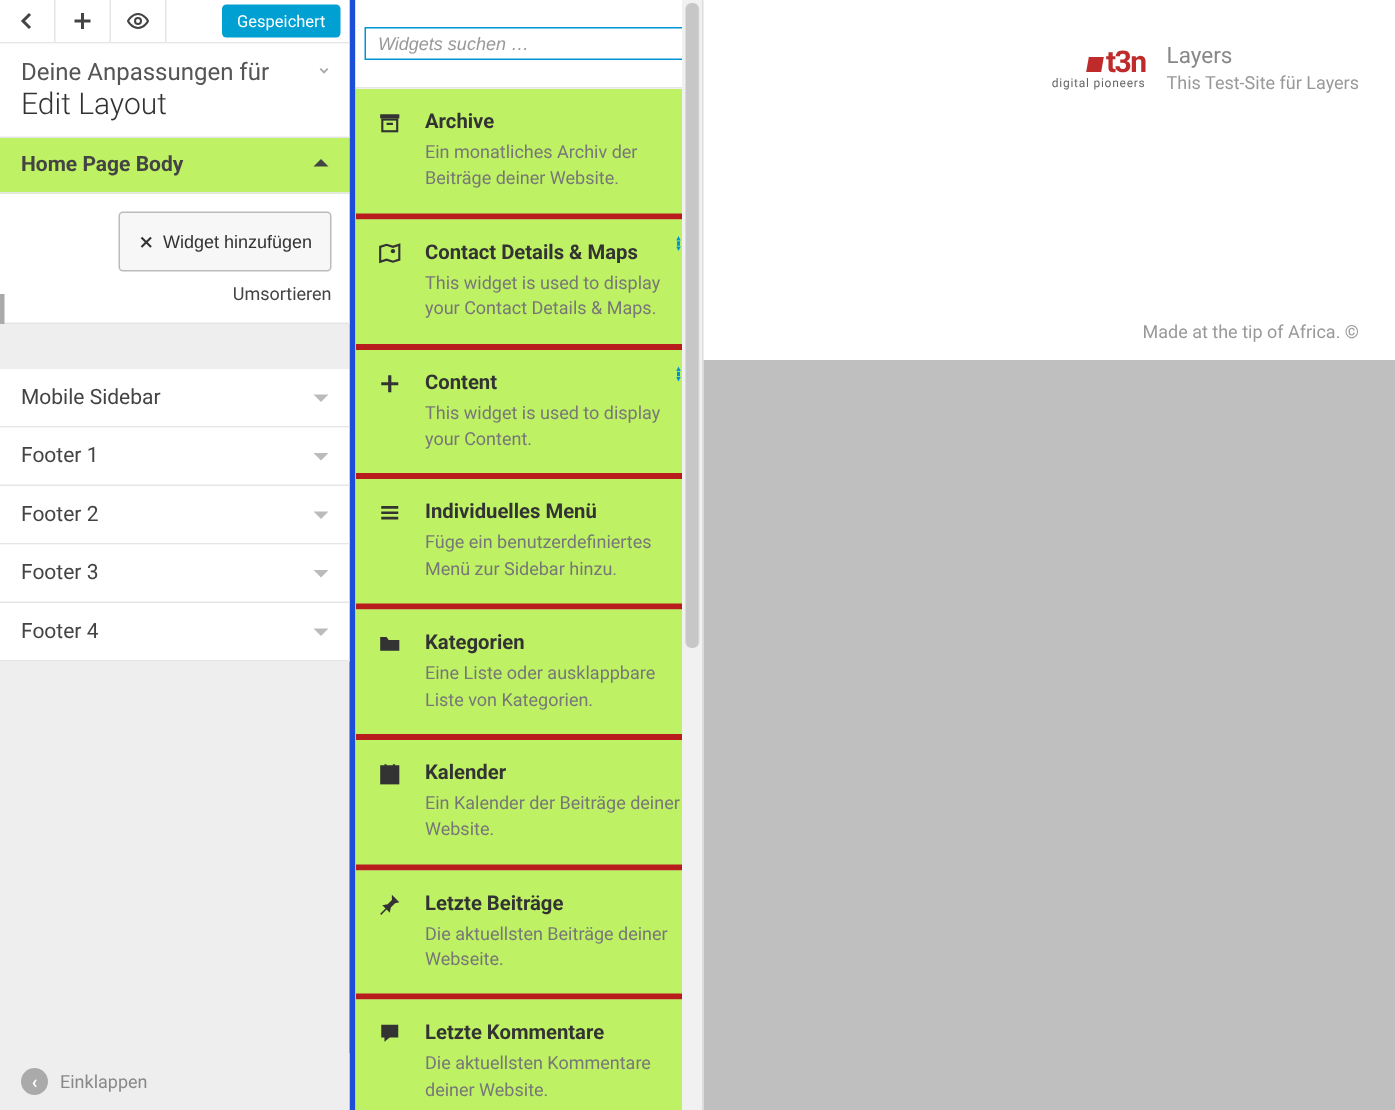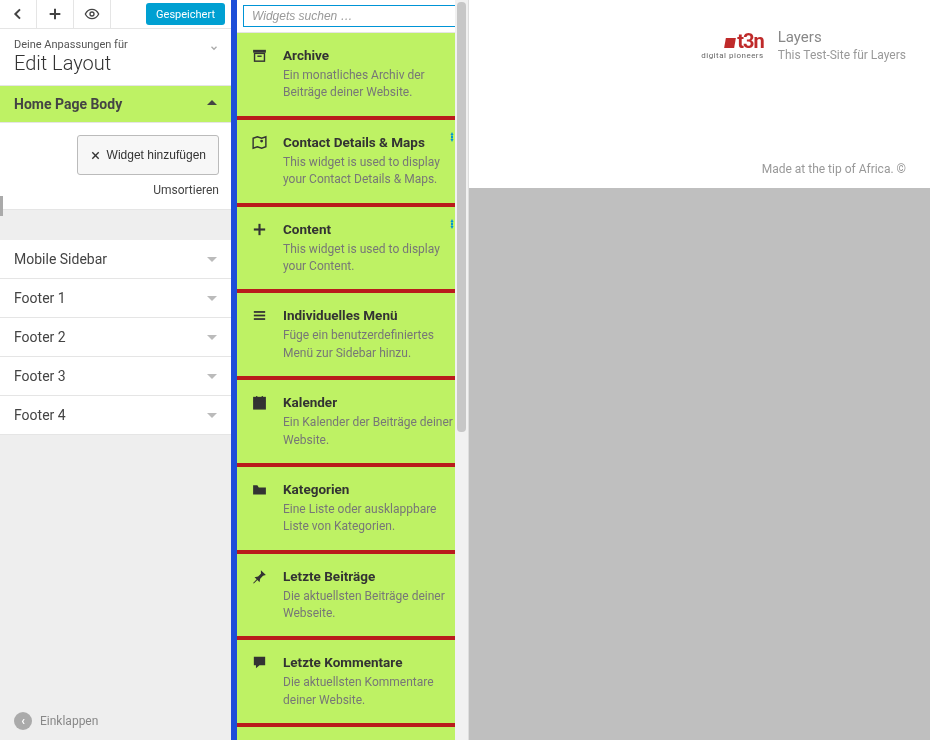--- a/index.html
+++ b/index.html
@@ -1,27 +1,27 @@
 <!DOCTYPE html>
 <html><head>
   <meta charset="utf-8">
   <style>
     * { box-sizing: border-box; margin: 0; padding: 0; }
     body { font-family: -apple-system, BlinkMacSystemFont, "Segoe UI", Roboto, "Helvetica Neue", Arial, sans-serif; font-size: 13px; color: #444; width: 930px; height: 740px; overflow: hidden; background: #bfbfbf; }
     .app { display: flex; height: 740px; }
     
     
-    .sidebar { width: 237px; background: #eee; display: flex; flex-direction: column; border-right: 6px solid #1d4ed8; }
+    .sidebar { width: 237px; background: #eee; display: flex; flex-direction: column; border-right: 4px solid #1d4ed8; }
     .top-bar { height: 29px; background: #fff; border-bottom: 1px solid #e5e5e5; display: flex; align-items: stretch; }
     .top-icon-btn { width: 37px; display: flex; align-items: center; justify-content: center; border-right: 1px solid #e5e5e5; color: #444; cursor: pointer; }
     .top-icon-btn svg { width: 16px; height: 16px; }
     .top-save { margin-left: auto; background: #00a0d2; color: #fff; border-radius: 3px; padding: 0 10px; height: 22px; font-size: 11px; display: flex; align-items: center; margin-top: 3px; margin-right: 6px; cursor: default; }
     
     .cust-title { background: #fff; padding: 9px 14px 10px; border-bottom: 1px solid #e5e5e5; position: relative; }
-    .cust-title .sub { font-size: 11px; color: #555; }
+    .cust-title .sub { font-size: 16px; color: #555; }
     .cust-title .main { font-size: 20px; font-weight: 300; color: #333; margin-top: 0px; }
     .cust-title .chev { position: absolute; right: 12px; top: 12px; color: #aaa; }
     
     .section-active { background: #bef264; padding: 10px 14px; border-bottom: 1px solid #e5e5e5; position: relative; font-weight: bold; font-size: 14px; }
     .section-active .tri-up { position: absolute; right: 14px; top: 14px; width: 0; height: 0; border-left: 5px solid transparent; border-right: 5px solid transparent; border-bottom: 5px solid #444; }
     
     .btn-area { background: #fff; border-bottom: 1px solid #e5e5e5; padding: 12px; text-align: right; }
     .add-widget-btn { background: #f7f7f7; border: 1px solid #bbb; border-radius: 3px; height: 40px; padding: 0 12px; display: inline-flex; align-items: center; cursor: pointer; font-size: 12px; color: #333; }
     .add-widget-btn svg { width: 11px; height: 11px; margin-right: 6px; }
     .sort { font-size: 12px; color: #444; margin-top: 8px; text-align: right; }
@@ -29,38 +29,38 @@
     .spacer { height: 30px; background: #eee; }
     
     .sec-row { background: #fff; border-bottom: 1px solid #e5e5e5; padding: 11px 14px; font-size: 14px; color: #444; position: relative; cursor: pointer; }
     .sec-row .tri-down { position: absolute; right: 14px; top: 17px; width: 0; height: 0; border-left: 5px solid transparent; border-right: 5px solid transparent; border-top: 5px solid #bbb; }
     
     .collapse { margin-top: auto; padding: 10px 14px; font-size: 12px; color: #888; display: flex; align-items: center; cursor: pointer; background:#eee; }
     .collapse-ico { width: 18px; height: 18px; background: #aaa; border-radius: 50%; color: #fff; display: inline-flex; align-items: center; justify-content: center; margin-right: 8px; font-weight: bold; }
     
     
     .widgets-panel { width: 232px; background: #f2f2f2; border-right: 1px solid #ddd; display: flex; flex-direction: column; position: relative;}
-    .search-wrap { background: #fff; padding: 5px 6px; border-bottom: 1px solid #e5e5e5; }
+    .search-wrap { background: #fff; padding: 18px 6px; border-bottom: 1px solid #e5e5e5; }
     .search-input { width: 100%; height: 22px; border: 1px solid #0094d6; padding: 0 8px; font-size: 12px; color: #333; outline: none; font-style: italic;}
     .search-input::placeholder { color: #999; font-style: italic;}
     
     .widget-list { flex: 1; overflow-y: auto; }
     .widget-item { background: #bef264; border-bottom: 4px solid #b91c1c; padding: 14px 14px 14px 46px; position: relative; cursor: pointer; }
     .widget-item .wico { position: absolute; left: 14px; top: 14px; color: #333; }
     .widget-item .wico svg { width: 17px; height: 17px; }
     .widget-item .wtitle { font-weight: bold; font-size: 13.5px; color: #333; margin-bottom: 4px; }
     .widget-item .wdesc { font-size: 12px; color: #777; line-height: 1.45; }
     .widget-item .marker { position: absolute; right: 10px; top: 10px; color: #0094d6; font-size: 14px;}
     
     .faux-scroll { position: absolute; right: 0; top: 0; width: 13px; height: 100%; background: #f1f1f1;}
     .faux-thumb { position: absolute; right: 2px; top: 2px; width: 9px; height: 430px; background: #c7c7c7; border-radius: 4px;}
     
     
     .preview { flex: 1; background: #bfbfbf; display: flex; flex-direction: column; }
-    .preview-top { background: #fff; height: 188px; padding: 20px 24px; display:flex; justify-content:flex-end; flex-direction:column; align-items:flex-end; position:relative;}
+    .preview-top { background: #fff; height: 240px; padding: 20px 24px; display:flex; justify-content:flex-end; flex-direction:column; align-items:flex-end; position:relative;}
     .brand-row { position:absolute; top:28px; right:24px; display: flex; align-items: center;}
     .brand-logo { display:flex; flex-direction:column; align-items:flex-end; margin-right:14px; color:#bf2a2a; font-weight:bold;}
     .brand-logo .t3n { font-size:20px; line-height:1; letter-spacing:-1px;}
     .brand-logo .dp { font-size:8px; color:#666; font-weight:normal; letter-spacing:0.5px;}
     .brand-logo .sq { display:inline-block; width:10px; height:10px; background:#bf2a2a; margin-right:2px; transform: skewX(-10deg);}
     .site-title { font-size:15px; color:#888; font-weight:normal;}
     .site-desc { font-size:12px; color:#999; margin-top:2px;}
     .footer-credit { position:absolute; bottom:12px; right:24px; font-size:12px; color:#999;}
     .drag-dot { position:absolute; left:-1px; top:196px; width:4px; height:20px; background:#aaa;}
   </style>
@@ -175,35 +175,35 @@
         <div class="widget-item">
           <span class="wico"><svg width="17" height="17" viewBox="0 0 24 24" fill="currentColor" stroke="currentColor" stroke-width="2.5">
               <line x1="4" y1="7" x2="20" y2="7"></line>
               <line x1="4" y1="12" x2="20" y2="12"></line>
               <line x1="4" y1="17" x2="20" y2="17"></line>
             </svg></span>
           <div class="wtitle">Individuelles Menü</div>
           <div class="wdesc">Füge ein benutzerdefiniertes Menü zur Sidebar hinzu.</div>
         </div>
         <div class="widget-item">
+          <span class="wico"><svg width="17" height="17" viewBox="0 0 24 24" fill="currentColor">
+              <path d="M3 6h6l2 3h10v10H3z"></path>
+            </svg></span>
+          <div class="wtitle">Kategorien</div>
+          <div class="wdesc">Eine Liste oder ausklappbare Liste von Kategorien.</div>
+        </div>
+        <div class="widget-item">
           <span class="wico"><svg width="17" height="17" viewBox="0 0 24 24" fill="currentColor" stroke="currentColor" stroke-width="2">
               <rect x="4" y="5" width="16" height="16"></rect>
               <line x1="4" y1="10" x2="20" y2="10"></line>
               <line x1="8" y1="3" x2="8" y2="7"></line>
               <line x1="16" y1="3" x2="16" y2="7"></line>
             </svg></span>
           <div class="wtitle">Kalender</div>
           <div class="wdesc">Ein Kalender der Beiträge deiner Website.</div>
-        </div>
-        <div class="widget-item">
-          <span class="wico"><svg width="17" height="17" viewBox="0 0 24 24" fill="currentColor">
-              <path d="M3 6h6l2 3h10v10H3z"></path>
-            </svg></span>
-          <div class="wtitle">Kategorien</div>
-          <div class="wdesc">Eine Liste oder ausklappbare Liste von Kategorien.</div>
         </div>
         <div class="widget-item">
           <span class="wico"><svg width="17" height="17" viewBox="0 0 24 24" fill="currentColor">
               <path d="M14 3l7 7-4 1-4 4-1 5-3-3-5 5-1-1 5-5-3-3 5-1 4-4z"></path>
             </svg></span>
           <div class="wtitle">Letzte Beiträge</div>
           <div class="wdesc">Die aktuellsten Beiträge deiner Webseite.</div>
         </div>
         <div class="widget-item">
           <span class="wico"><svg width="17" height="17" viewBox="0 0 24 24" fill="currentColor">

